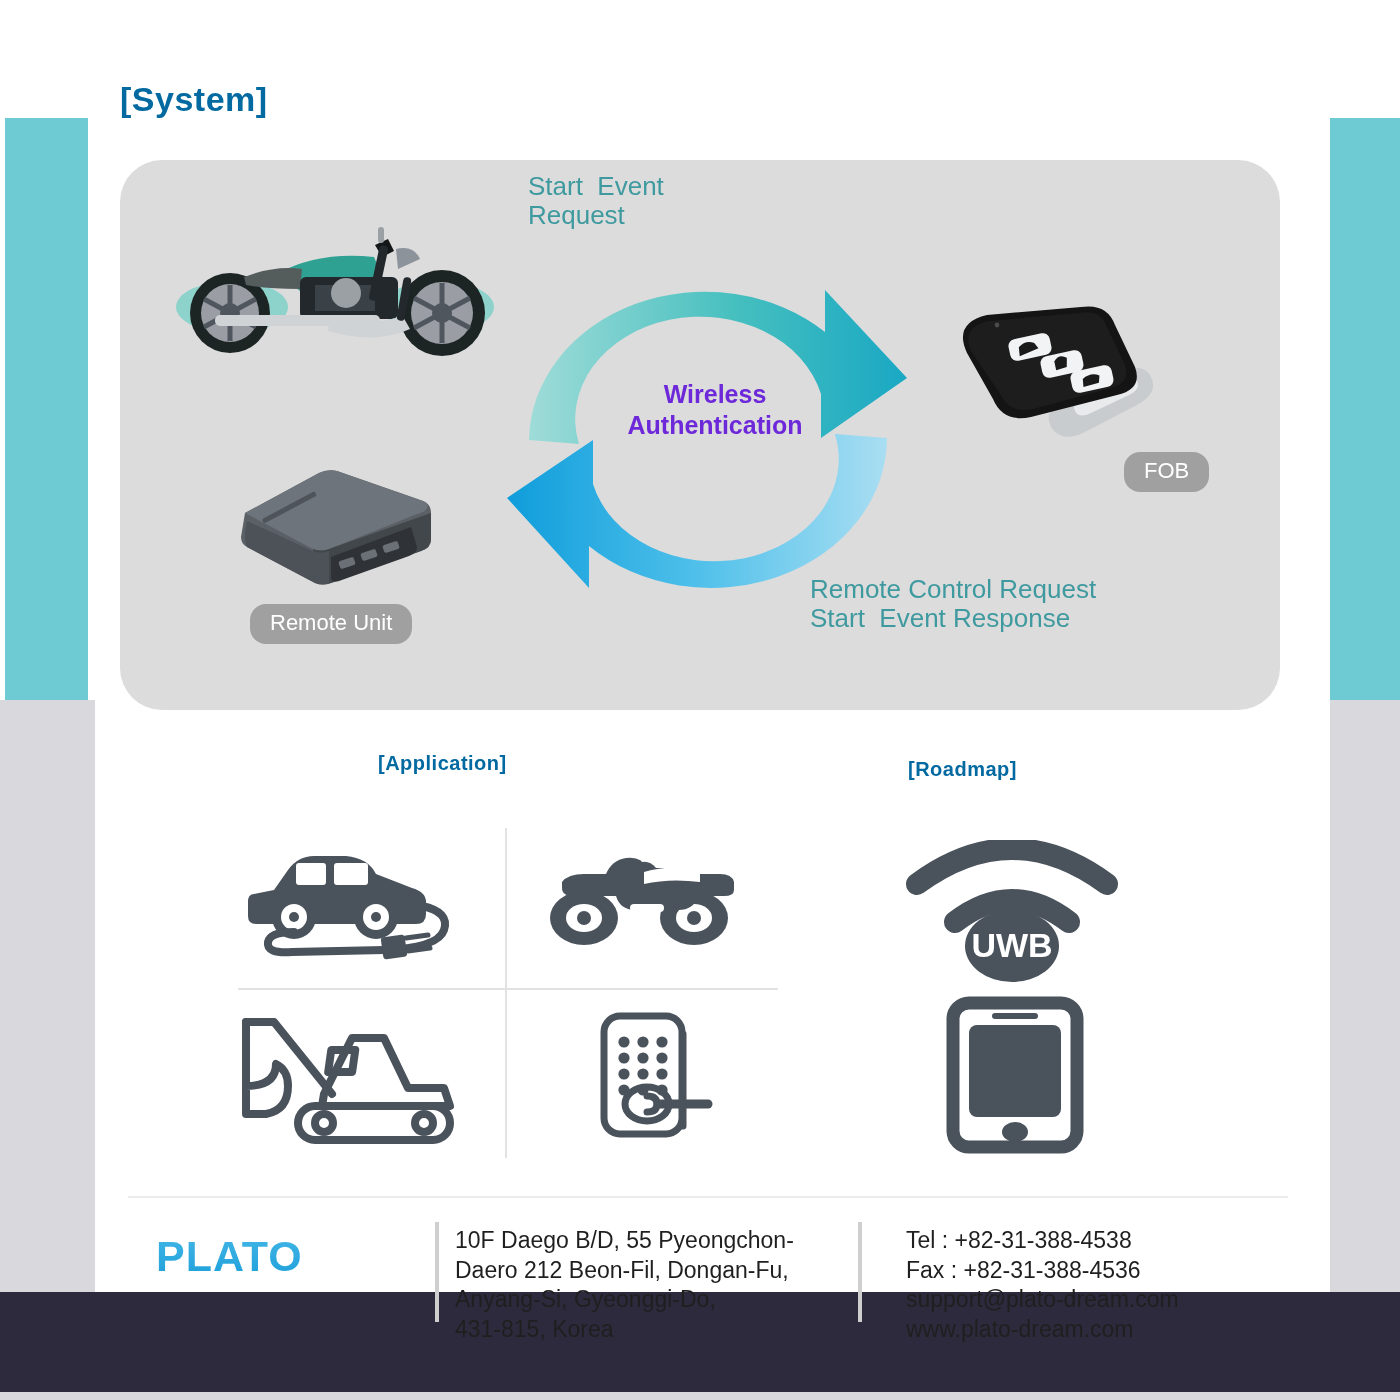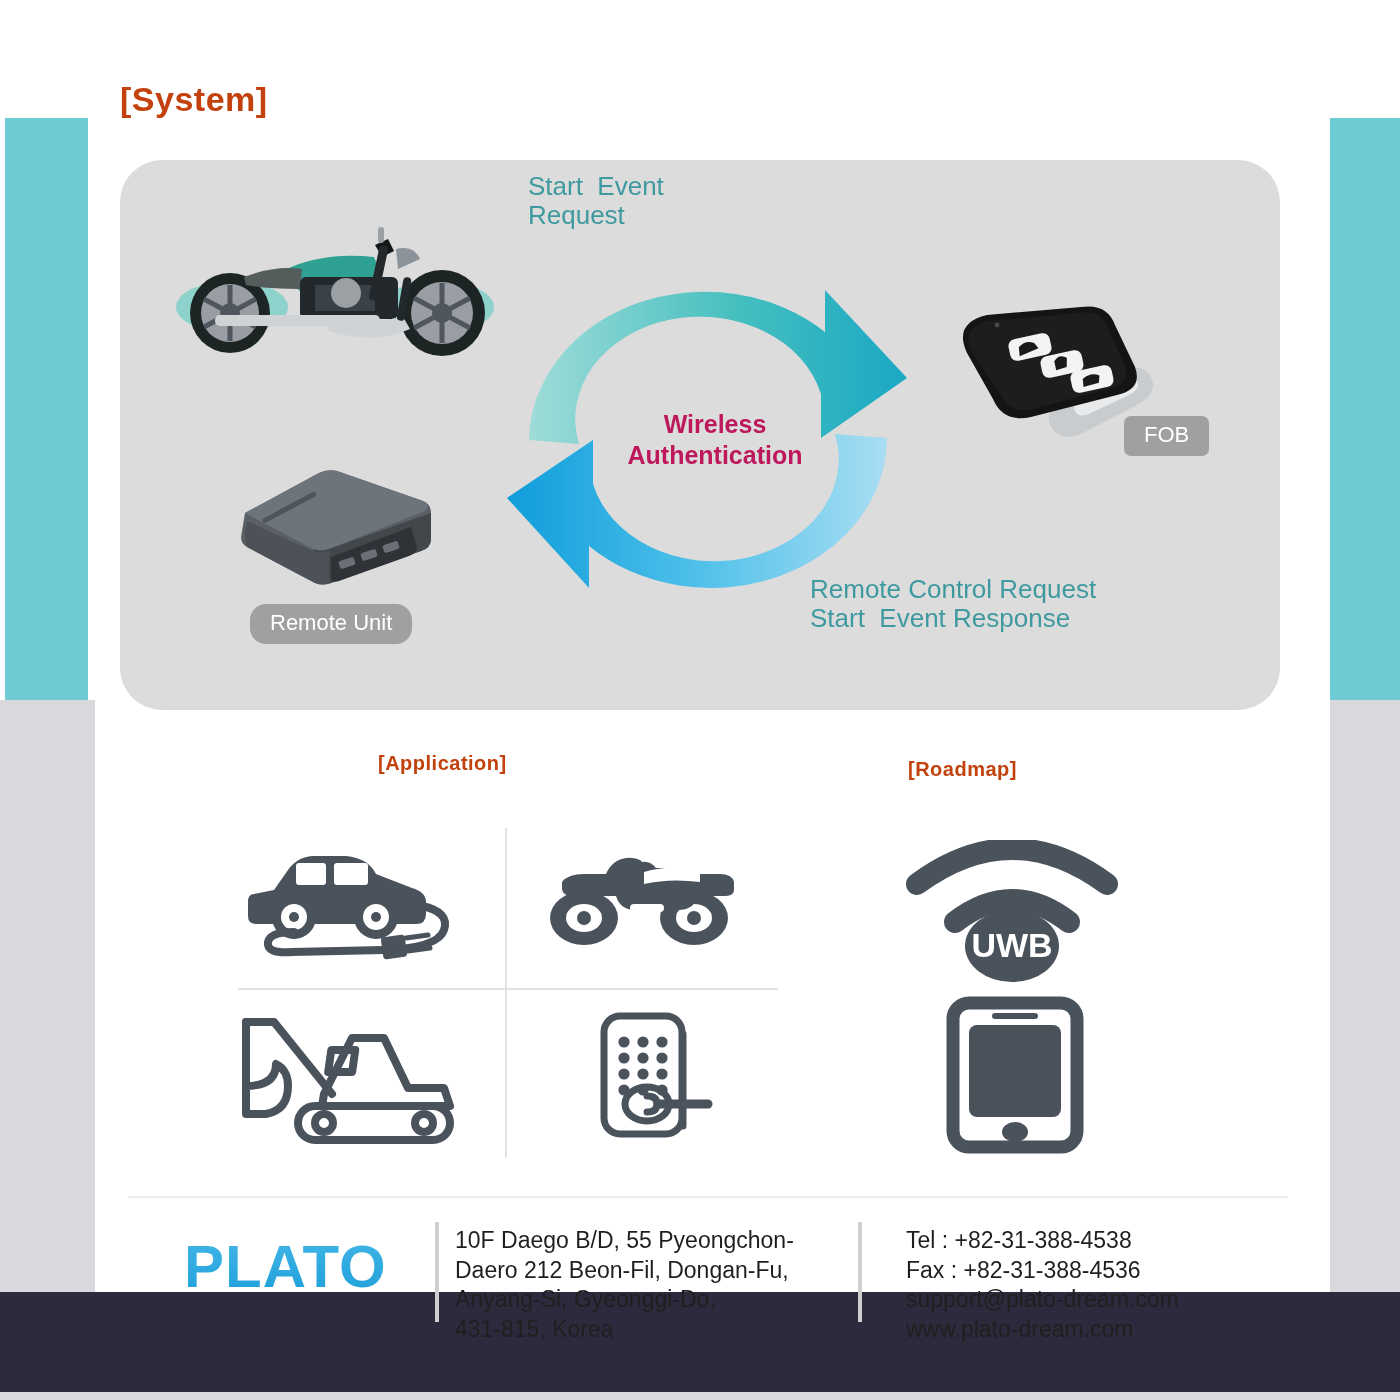--- a/index.html
+++ b/index.html
@@ -29,51 +29,51 @@
   .navy-underline{
     position:absolute;left:0;top:1392px;width:1400px;height:8px;background:#d8d8dd;
   }
   .card-white{
     position:absolute;left:95px;top:0px;width:1235px;height:1338px;background:#ffffff;
   }
 
   
   .sec-title{
     position:absolute;
-    font-size:34px;font-weight:bold;color:#c2410c;letter-spacing:0.5px;
+    font-size:34px;font-weight:bold;color:#0369a1;letter-spacing:0.5px;
     white-space:nowrap;
   }
   #t-system{left:120px;top:80px;}
   #t-application{left:378px;top:752px;font-size:20px;}
   #t-roadmap{left:908px;top:758px;font-size:20px;}
 
   
   .system-panel{
     position:absolute;left:120px;top:160px;width:1160px;height:550px;
     background:#dcdcdc;border-radius:42px;
   }
 
   .cap{
     position:absolute;color:#3f9aa0;font-size:26px;line-height:1.12;white-space:pre;
   }
   #cap-start{left:528px;top:172px;}
   #cap-remote{left:810px;top:575px;}
 
   .wa-text{
-    position:absolute;left:600px;top:409px;width:230px;text-align:center;
-    font-size:25px;font-weight:bold;color:#be185d;line-height:1.25;
+    position:absolute;left:600px;top:379px;width:230px;text-align:center;
+    font-size:25px;font-weight:bold;color:#6d28d9;line-height:1.25;
   }
 
   .pill{
     position:absolute;background:#a0a0a0;border-radius:16px;
     color:#ffffff;font-size:22px;text-align:center;
     padding:6px 20px 8px 20px;white-space:nowrap;
   }
   #pill-control{left:250px;top:604px;}
-  #pill-fob{left:1124px;top:416px;border-radius:7px;}
+  #pill-fob{left:1124px;top:452px;}
 
   
   .cycle{position:absolute;left:495px;top:270px;}
   
   .moto{position:absolute;left:160px;top:215px;}
   
   .fob{position:absolute;left:945px;top:305px;}
   
   .ecu{position:absolute;left:235px;top:465px;}
   .app-vline{
@@ -91,22 +91,22 @@
   
   .rmcell{position:absolute;}
   #rm-uwb{left:905px;top:840px;}
   #rm-phone{left:935px;top:995px;}
 
   
   .foot-rule{
     position:absolute;left:128px;top:1196px;width:1160px;height:2px;background:#ededed;
   }
   .logo{
-    position:absolute;left:184px;top:1232px;
-    font-size:60px;font-weight:bold;letter-spacing:1px;
+    position:absolute;left:156px;top:1232px;
+    font-size:43px;font-weight:bold;letter-spacing:1px;
     color:#29a9e0;
     background:linear-gradient(180deg,#45b6e8 0%,#1b9fd8 100%);
     -webkit-background-clip:text;background-clip:text;
     -webkit-text-fill-color:transparent;
   }
   .foot-sep{position:absolute;width:4px;background:#cfcfcf;}
   #sep1{left:435px;top:1222px;height:100px;}
   #sep2{left:858px;top:1222px;height:100px;}
   .foot-block{
     position:absolute;font-size:23px;line-height:1.29;color:#1f1f1f;white-space:pre-line;

